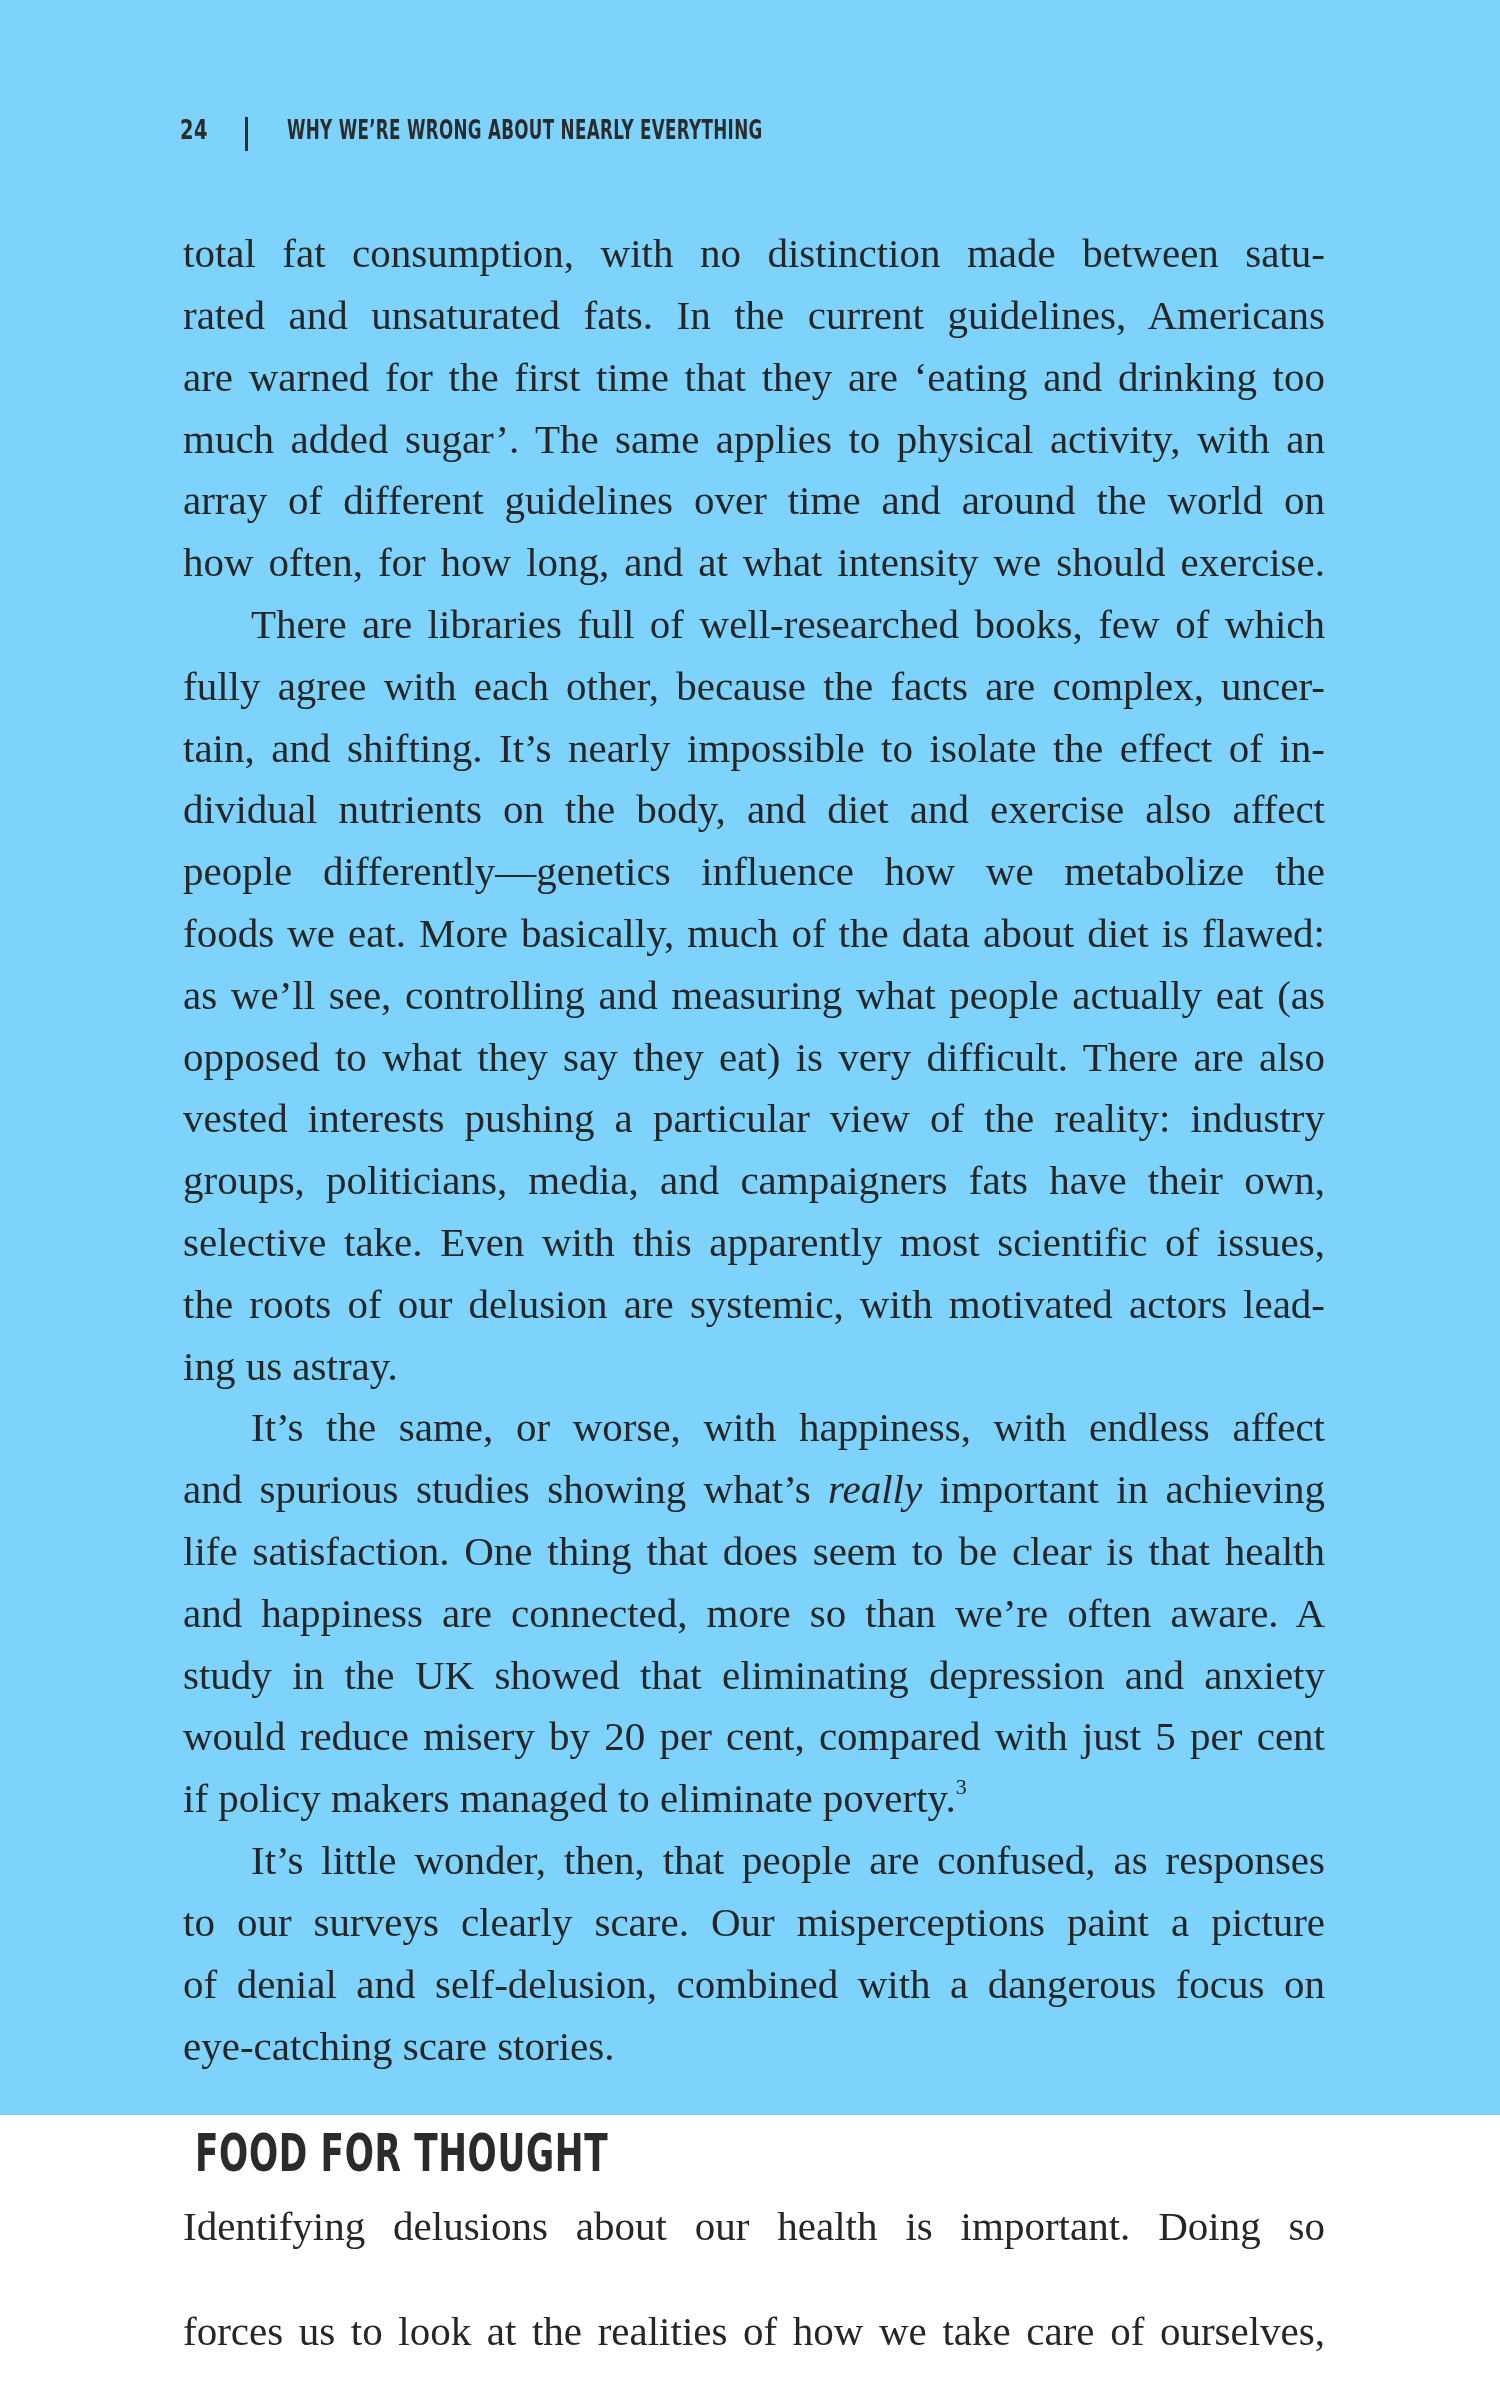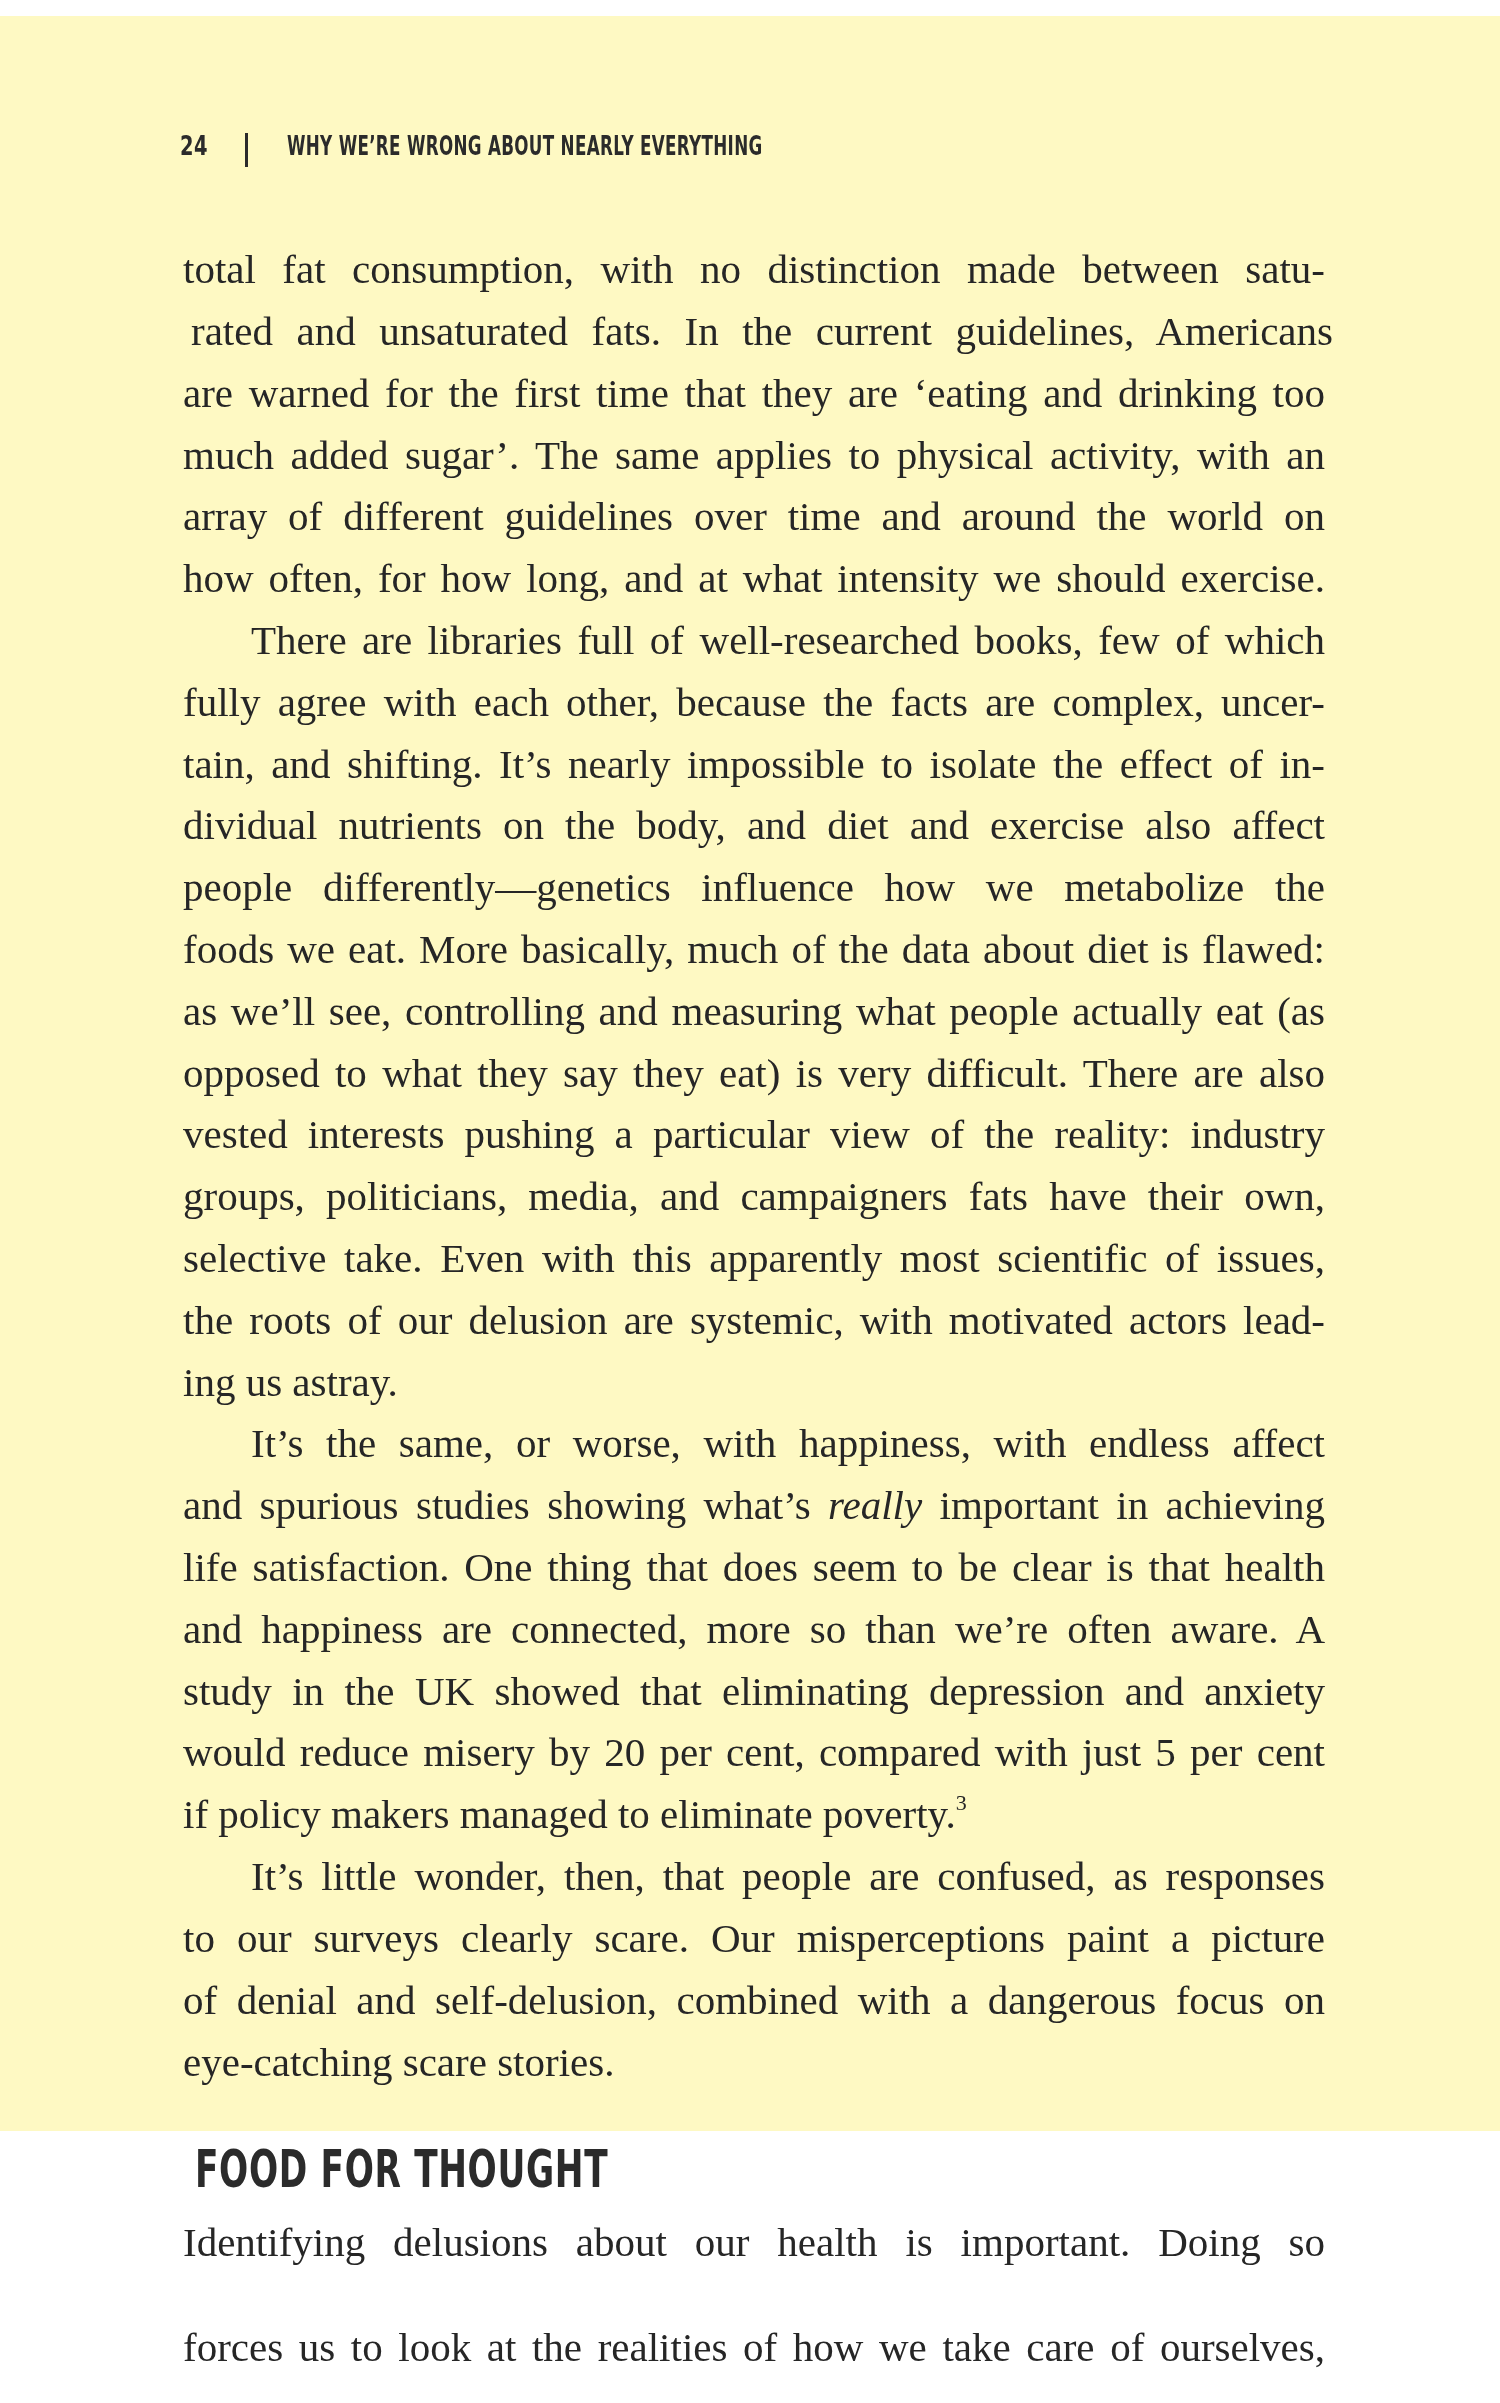--- a/index.html
+++ b/index.html
@@ -1,17 +1,17 @@
 <!DOCTYPE html>
 <html><head>
 <meta charset="utf-8">
 <style>
   html, body { margin: 0; padding: 0; background: #ffffff; }
   body { width: 1500px; height: 2403px; position: relative; overflow: hidden; color: #2a2a2a; }
-  .page { position: absolute; left: 0; top: 16px; width: 1500px; height: 2115px; background: #fef9c3; }
+  .page { position: absolute; left: 0; top: 0; width: 1500px; height: 2115px; background: #7dd3fc; }
 
   
   .running-header { position: absolute; left: 180px; top: 113px; height: 40px; width: 900px; }
   .rh-num, .rh-title {
     position: absolute; top: 0;
     font-family: "DejaVu Sans", sans-serif; font-weight: bold;
     font-size: 27px; line-height: 34px; letter-spacing: 0.5px;
     color: #2b2b2b; transform-origin: left center;
   }
   .rh-num { left: 0; transform: scaleX(0.72); }
@@ -45,21 +45,21 @@
 
   <div class="running-header">
     <span class="rh-num">24</span>
     <span class="rh-bar"></span>
     <span class="rh-title">WHY WE’RE WRONG ABOUT NEARLY EVERYTHING</span>
   </div>
 
   <div class="body-text">
 
     <div class="line" style="top: 222px; word-spacing: 0px;">total fat consumption, with no distinction made between satu-</div>
-    <div class="line" style="top: 284px; word-spacing: 0px; margin-left: 8px;">rated and unsaturated fats. In the current guidelines, Americans</div>
+    <div class="line" style="top: 284px; word-spacing: 0px;">rated and unsaturated fats. In the current guidelines, Americans</div>
     <div class="line" style="top: 346px; word-spacing: 0px;">are warned for the first time that they are ‘eating and drinking too</div>
     <div class="line" style="top: 408px; word-spacing: 0px;">much added sugar’. The same applies to physical activity, with an</div>
     <div class="line" style="top: 469px; word-spacing: 0px;">array of different guidelines over time and around the world on</div>
     <div class="line" style="top: 531px; word-spacing: 0px;">how often, for how long, and at what intensity we should exercise.</div>
 
     <div class="line indent" style="top: 593px; word-spacing: 0px;">There are libraries full of well-researched books, few of which</div>
     <div class="line" style="top: 655px; word-spacing: 0px;">fully agree with each other, because the facts are complex, uncer-</div>
     <div class="line" style="top: 717px; word-spacing: 0px;">tain, and shifting. It’s nearly impossible to isolate the effect of in-</div>
     <div class="line" style="top: 778px; word-spacing: 0px;">dividual nutrients on the body, and diet and exercise also affect</div>
     <div class="line" style="top: 840px; word-spacing: 0px;">people differently—genetics influence how we metabolize the</div>

